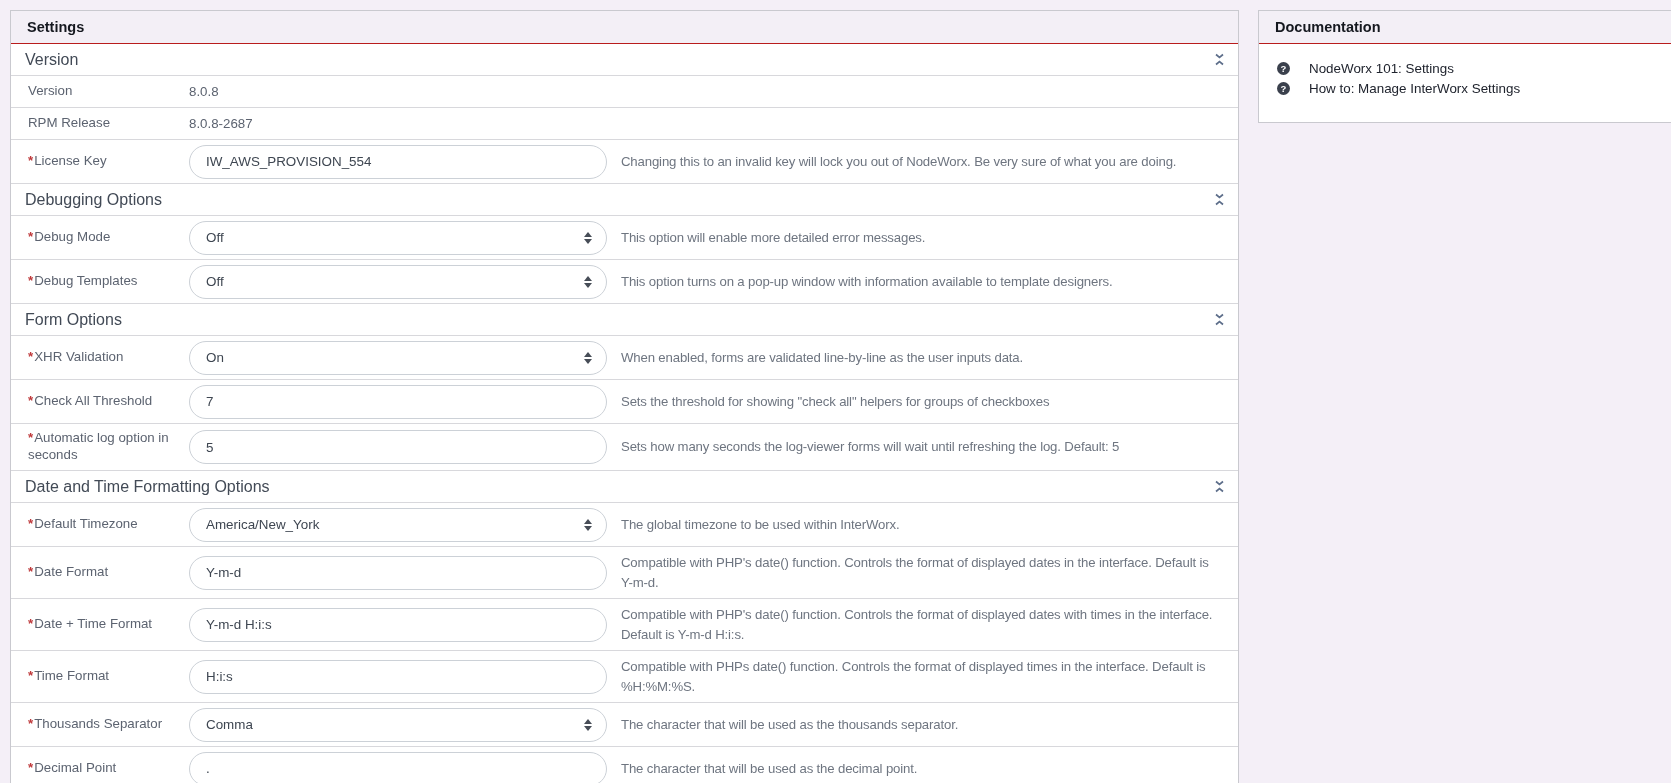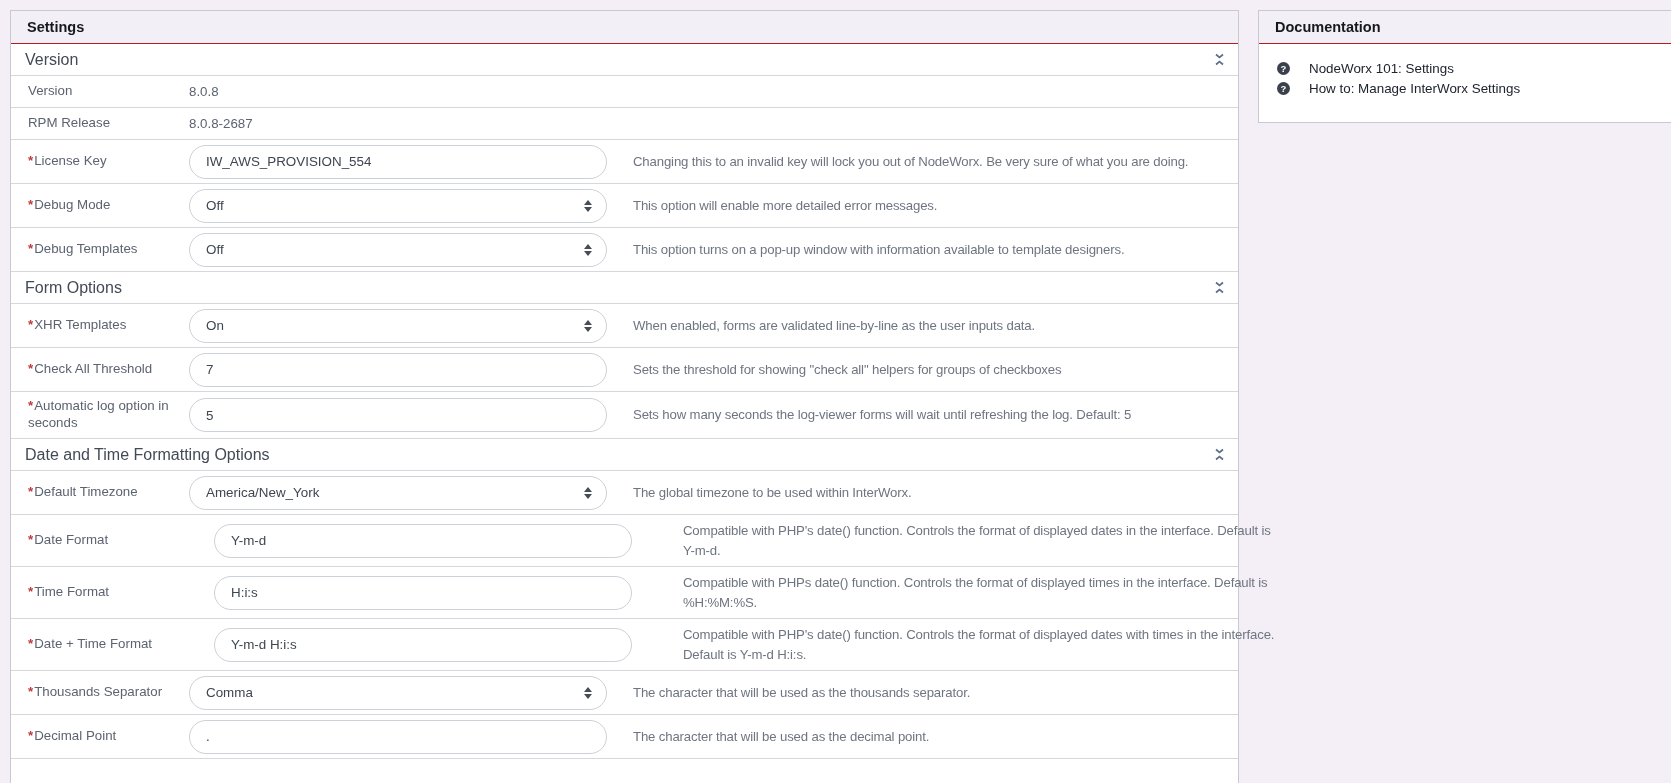--- a/index.html
+++ b/index.html
@@ -40,21 +40,21 @@
   
   .row{
     display:grid;
     grid-template-columns:178px 418px auto;
     align-items:center;
     border-bottom:1px solid #d8d8dc;
     min-height:44px;
   }
   .row.r32{ min-height:32px; }
   .row.r47{ min-height:47px; }
-  .row.r49{ min-height:49px;gap:25px; }
+  .row.r49{ min-height:49px; }
   .cell-label{
     padding-left:17px; padding-right:8px;
     font-size:13.3px; color:#5c6370; line-height:1.25;
   }
   .required .lbl-text::before{
     content:"*"; color:#bf3a3c; margin-right:1px; font-weight:bold;
   }
   .cell-field{ display:flex; align-items:center; }
   .static-value{ font-size:13.3px; color:#5c6370; }
   .pill{
@@ -72,21 +72,21 @@
     content:""; width:0; height:0;
     border-left:4px solid transparent; border-right:4px solid transparent;
     border-bottom:5px solid #474d57;
   }
   .sel-arrows::after{
     content:""; width:0; height:0;
     border-left:4px solid transparent; border-right:4px solid transparent;
     border-top:5px solid #474d57;
   }
   .cell-help{
-    margin-left:26px; width:592px;
+    margin-left:14px; width:592px;
     font-size:13.2px; letter-spacing:-0.15px; line-height:1.48;
     color:#6e7580;
     padding:6px 0;
   }
   
   .doc-body{ padding:17px 16px 14px 18px; }
   .doc-link{
     display:flex; align-items:center; gap:19px;
     font-size:13.4px; color:#20242e;
     margin-bottom:5px;
@@ -133,20 +133,29 @@
   </div>
 
   <div class="row required">
     <div class="cell-label"><span class="lbl-text">License Key</span></div>
     <div class="cell-field">
         <input class="pill" type="text" value="IW_AWS_PROVISION_554" style="">
       </div>
     <div class="cell-help">Changing this to an invalid key will lock you out of NodeWorx. Be very sure of what you are doing.</div>
   </div>
 
+  <div class="sec">
+    <span>Debugging Options</span>
+    <span class="collapse-icon">
+      <svg width="11" height="13" viewBox="0 0 11 13" fill="none" stroke="#5d6e8a" stroke-width="1.7">
+          <polyline points="2,1.5 5.5,4.5 9,1.5"></polyline>
+          <polyline points="2,11.5 5.5,8.5 9,11.5"></polyline>
+        </svg>
+    </span>
+  </div>
 
   <div class="row required">
     <div class="cell-label"><span class="lbl-text">Debug Mode</span></div>
     <div class="cell-field">
       <div class="pill pill-select">
         <span>Off</span>
         <span class="sel-arrows"></span>
       </div>
     </div>
     <div class="cell-help">This option will enable more detailed error messages.</div>
@@ -167,21 +176,21 @@
     <span>Form Options</span>
     <span class="collapse-icon">
       <svg width="11" height="13" viewBox="0 0 11 13" fill="none" stroke="#5d6e8a" stroke-width="1.7">
           <polyline points="2,1.5 5.5,4.5 9,1.5"></polyline>
           <polyline points="2,11.5 5.5,8.5 9,11.5"></polyline>
         </svg>
     </span>
   </div>
 
   <div class="row required">
-    <div class="cell-label"><span class="lbl-text">XHR Templates</span></div>
+    <div class="cell-label"><span class="lbl-text">XHR Validation</span></div>
     <div class="cell-field">
       <div class="pill pill-select">
         <span>On</span>
         <span class="sel-arrows"></span>
       </div>
     </div>
     <div class="cell-help">When enabled, forms are validated line-by-line as the user inputs data.</div>
   </div>
 
   <div class="row required">
@@ -223,33 +232,33 @@
 
   <div class="row r49 required">
     <div class="cell-label"><span class="lbl-text">Date Format</span></div>
     <div class="cell-field">
         <input class="pill" type="text" value="Y-m-d" style="">
       </div>
     <div class="cell-help">Compatible with PHP's date() function. Controls the format of displayed dates in the interface. Default is Y-m-d.</div>
   </div>
 
   <div class="row r49 required">
+    <div class="cell-label"><span class="lbl-text">Date + Time Format</span></div>
+    <div class="cell-field">
+        <input class="pill" type="text" value="Y-m-d H:i:s" style="">
+      </div>
+    <div class="cell-help">Compatible with PHP's date() function. Controls the format of displayed dates with times in the interface. Default is Y-m-d H:i:s.</div>
+  </div>
+
+  <div class="row r49 required">
     <div class="cell-label"><span class="lbl-text">Time Format</span></div>
     <div class="cell-field">
         <input class="pill" type="text" value="H:i:s" style="">
       </div>
     <div class="cell-help">Compatible with PHPs date() function. Controls the format of displayed times in the interface. Default is %H:%M:%S.</div>
-  </div>
-
-  <div class="row r49 required">
-    <div class="cell-label"><span class="lbl-text">Date + Time Format</span></div>
-    <div class="cell-field">
-        <input class="pill" type="text" value="Y-m-d H:i:s" style="">
-      </div>
-    <div class="cell-help">Compatible with PHP's date() function. Controls the format of displayed dates with times in the interface. Default is Y-m-d H:i:s.</div>
   </div>
 
   <div class="row required">
     <div class="cell-label"><span class="lbl-text">Thousands Separator</span></div>
     <div class="cell-field">
       <div class="pill pill-select">
         <span>Comma</span>
         <span class="sel-arrows"></span>
       </div>
     </div>

